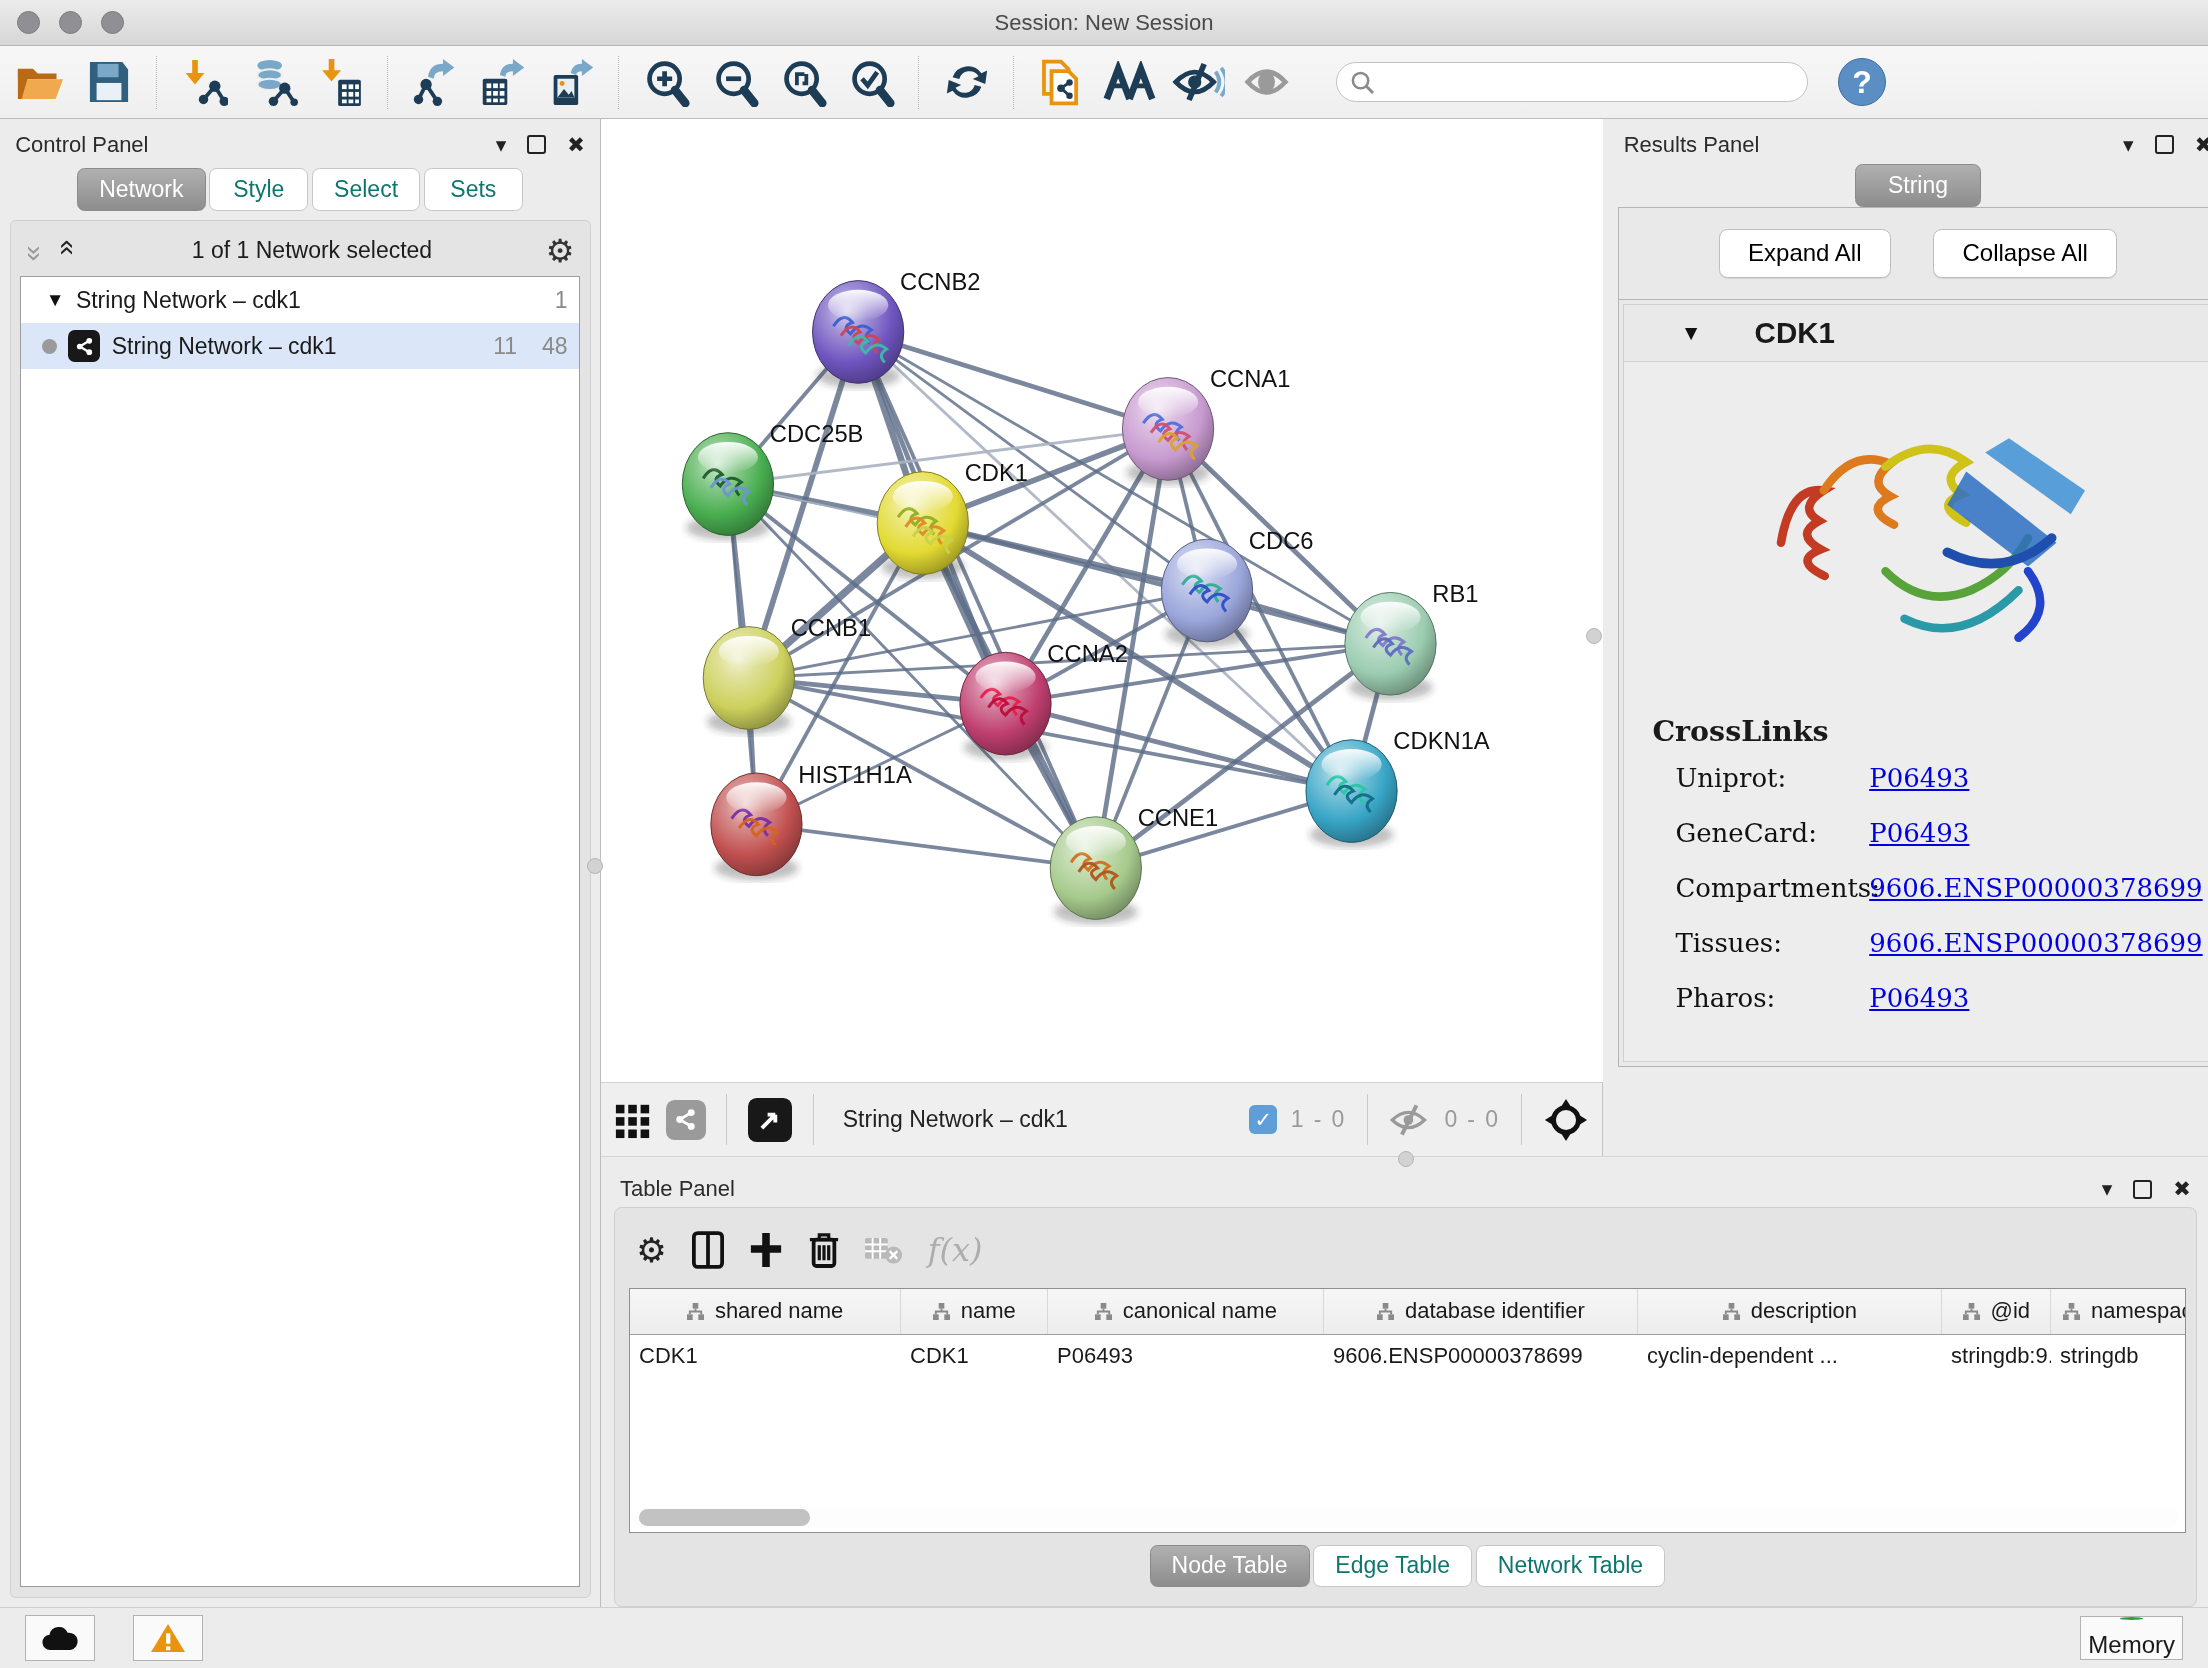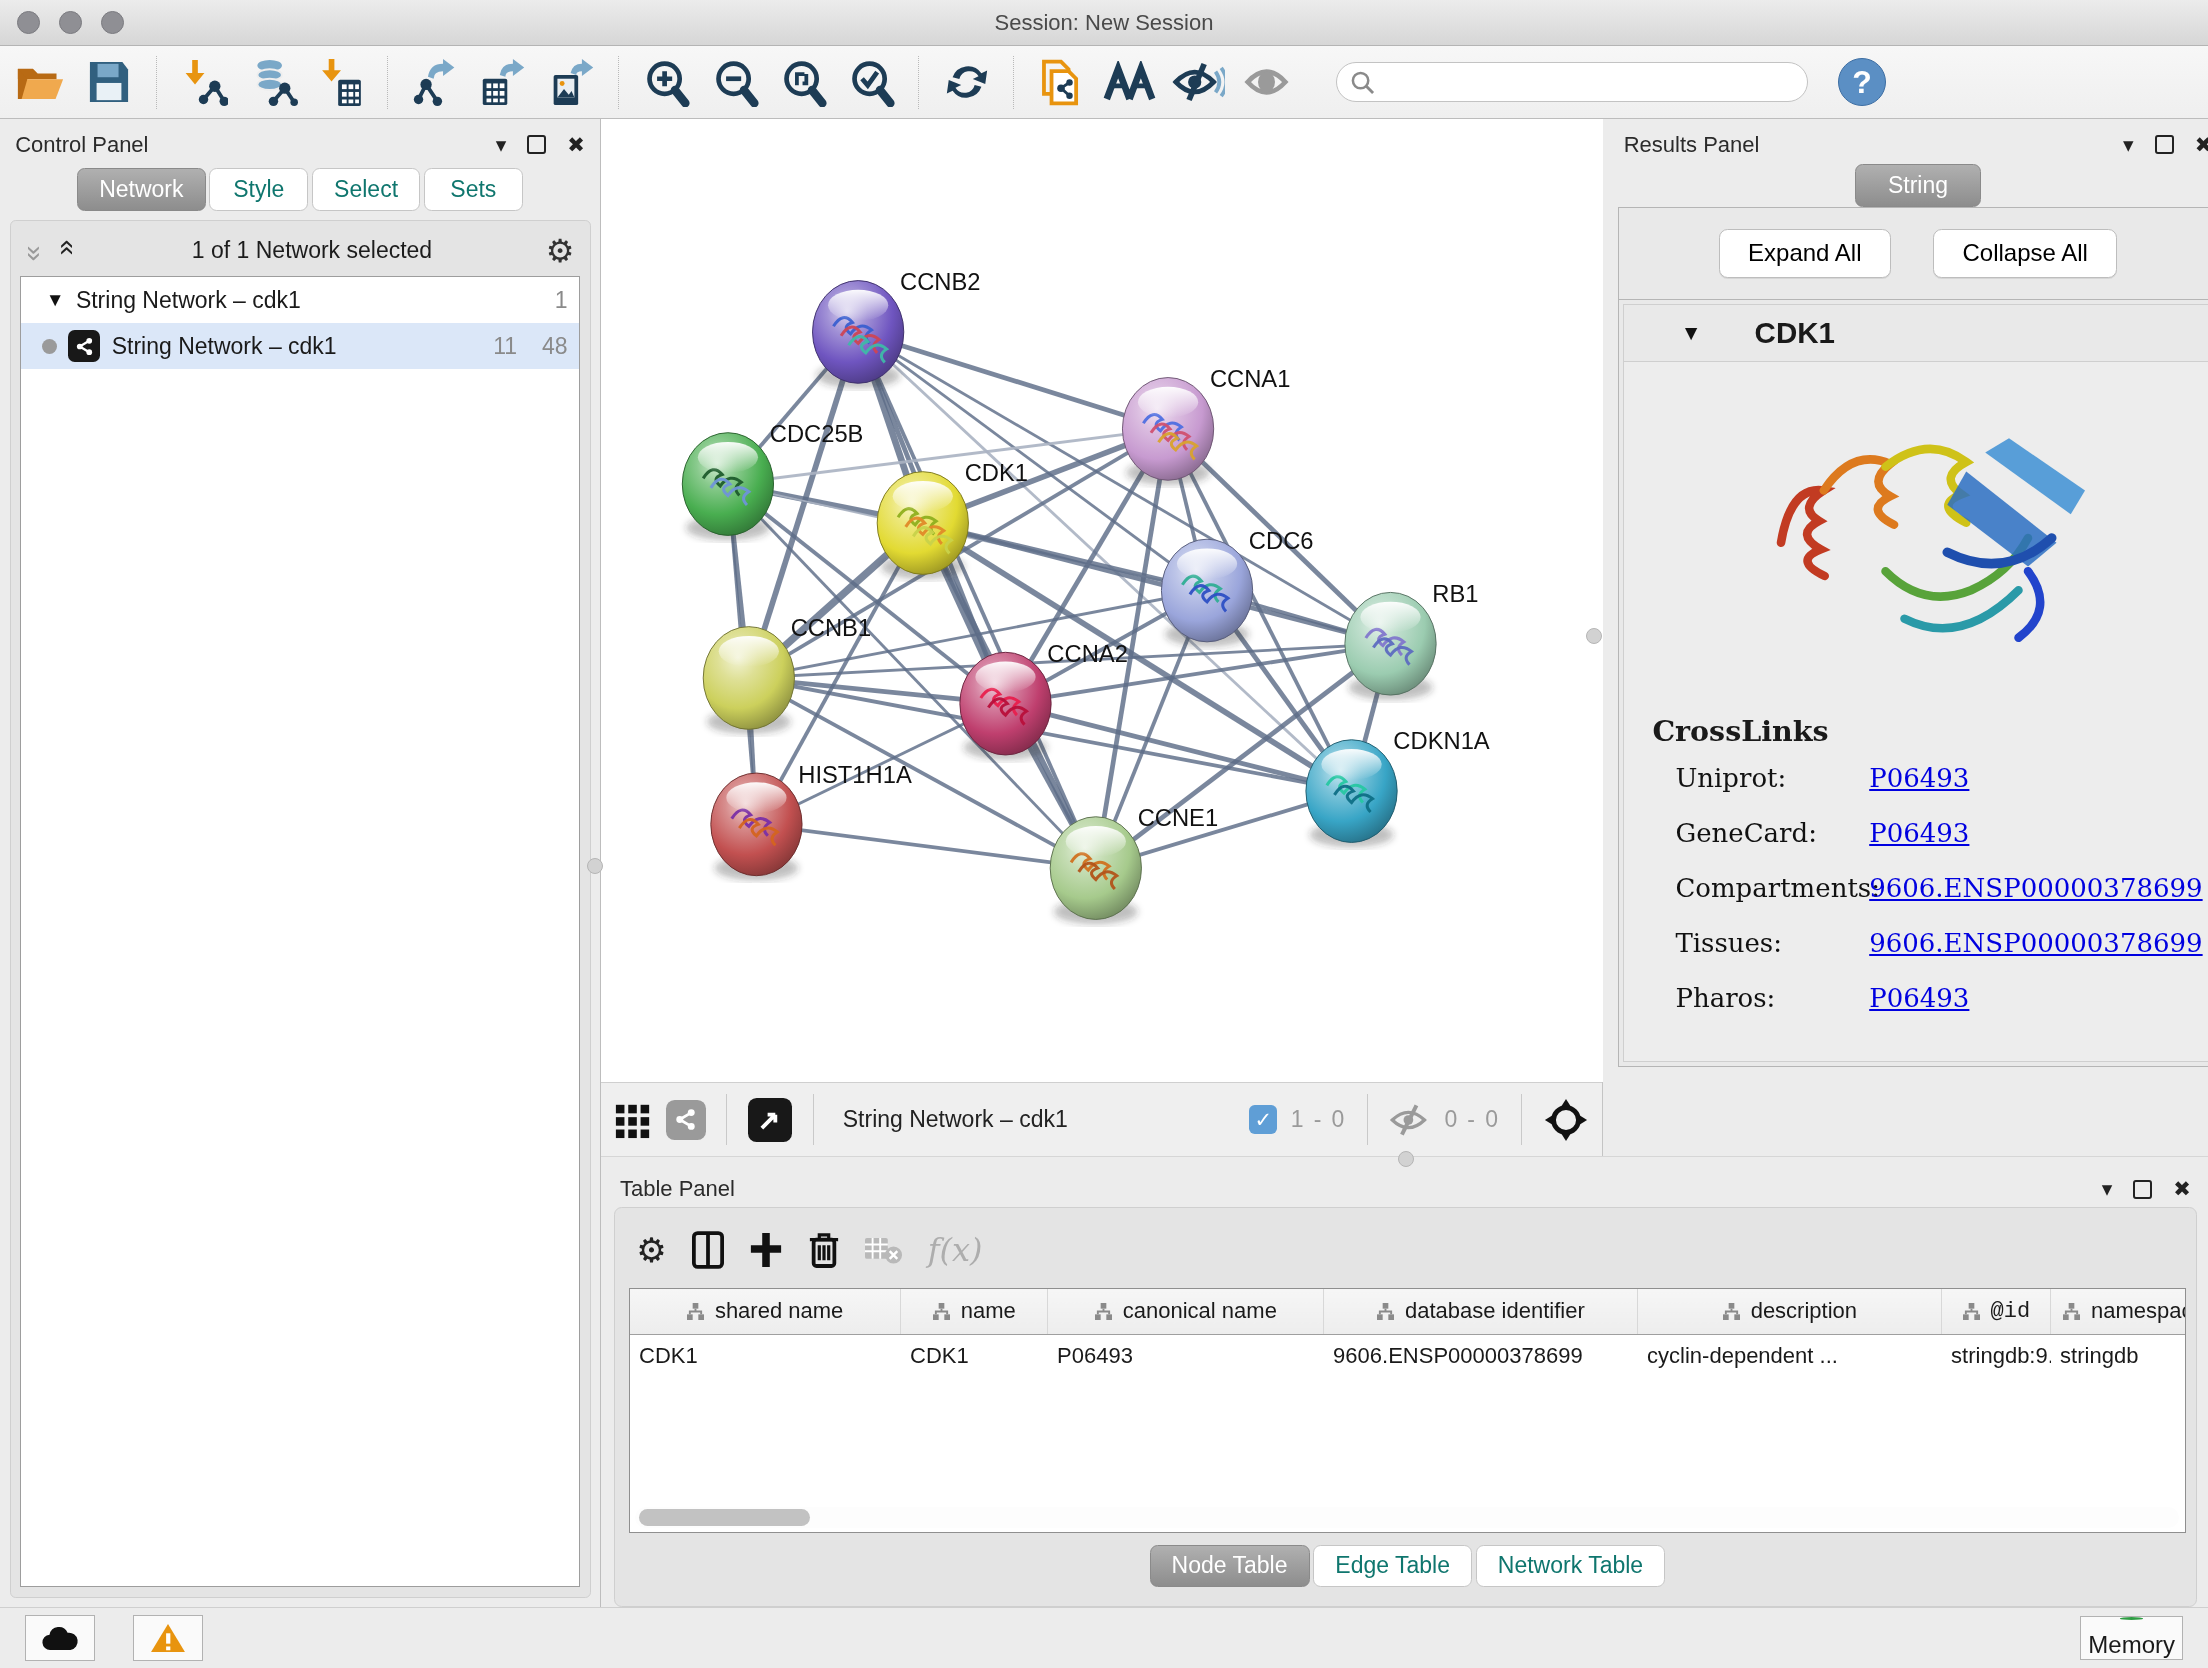--- a/index.html
+++ b/index.html
@@ -772,21 +772,21 @@
                       <span class="th-inner">
                         <svg width="19" height="17" viewBox="0 0 20 18">
                           <rect x="7" y="0" width="6" height="6" fill="#8a8a8a"></rect>
                           <rect x="1" y="12" width="6" height="6" fill="#8a8a8a"></rect>
                           <rect x="13" y="12" width="6" height="6" fill="#8a8a8a"></rect>
                           <path d="M10,6 v3 M4,12 v-3 h12 v3" stroke="#8a8a8a" stroke-width="2" fill="none"></path>
                         </svg>
                         <span>description</span>
                       </span>
                     </th>
-                    <th style="width: 109px; font-family: Liberation Mono, monospace;">
+                    <th style="width: 109px;">
                       <span class="th-inner">
                         <svg width="19" height="17" viewBox="0 0 20 18">
                           <rect x="7" y="0" width="6" height="6" fill="#8a8a8a"></rect>
                           <rect x="1" y="12" width="6" height="6" fill="#8a8a8a"></rect>
                           <rect x="13" y="12" width="6" height="6" fill="#8a8a8a"></rect>
                           <path d="M10,6 v3 M4,12 v-3 h12 v3" stroke="#8a8a8a" stroke-width="2" fill="none"></path>
                         </svg>
                         <span>@id</span>
                       </span>
                     </th>

